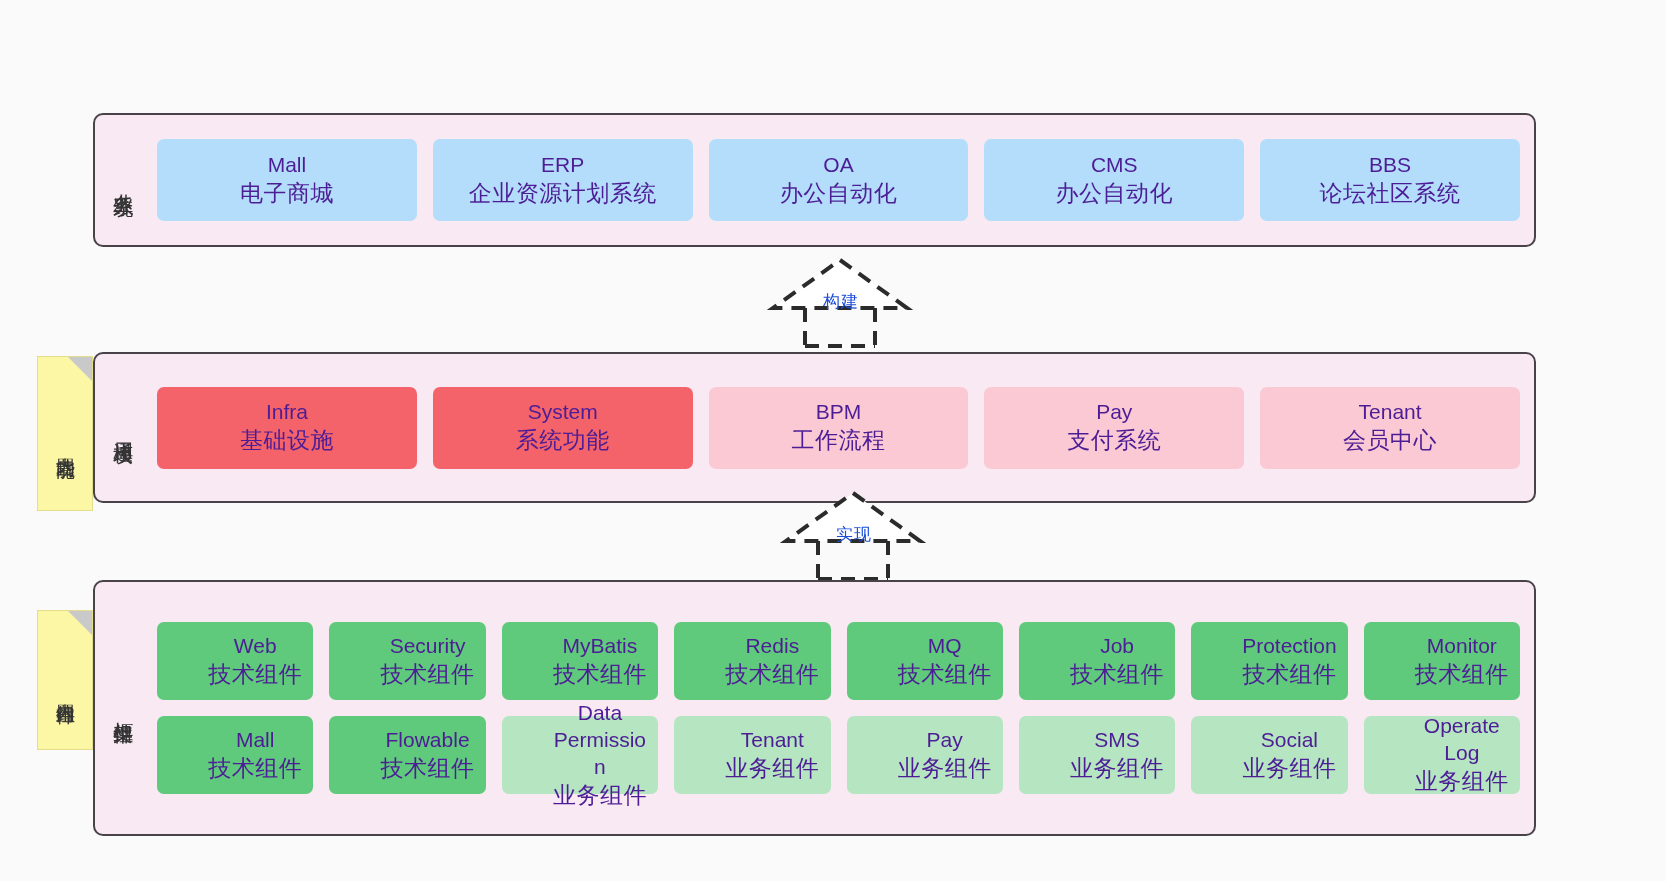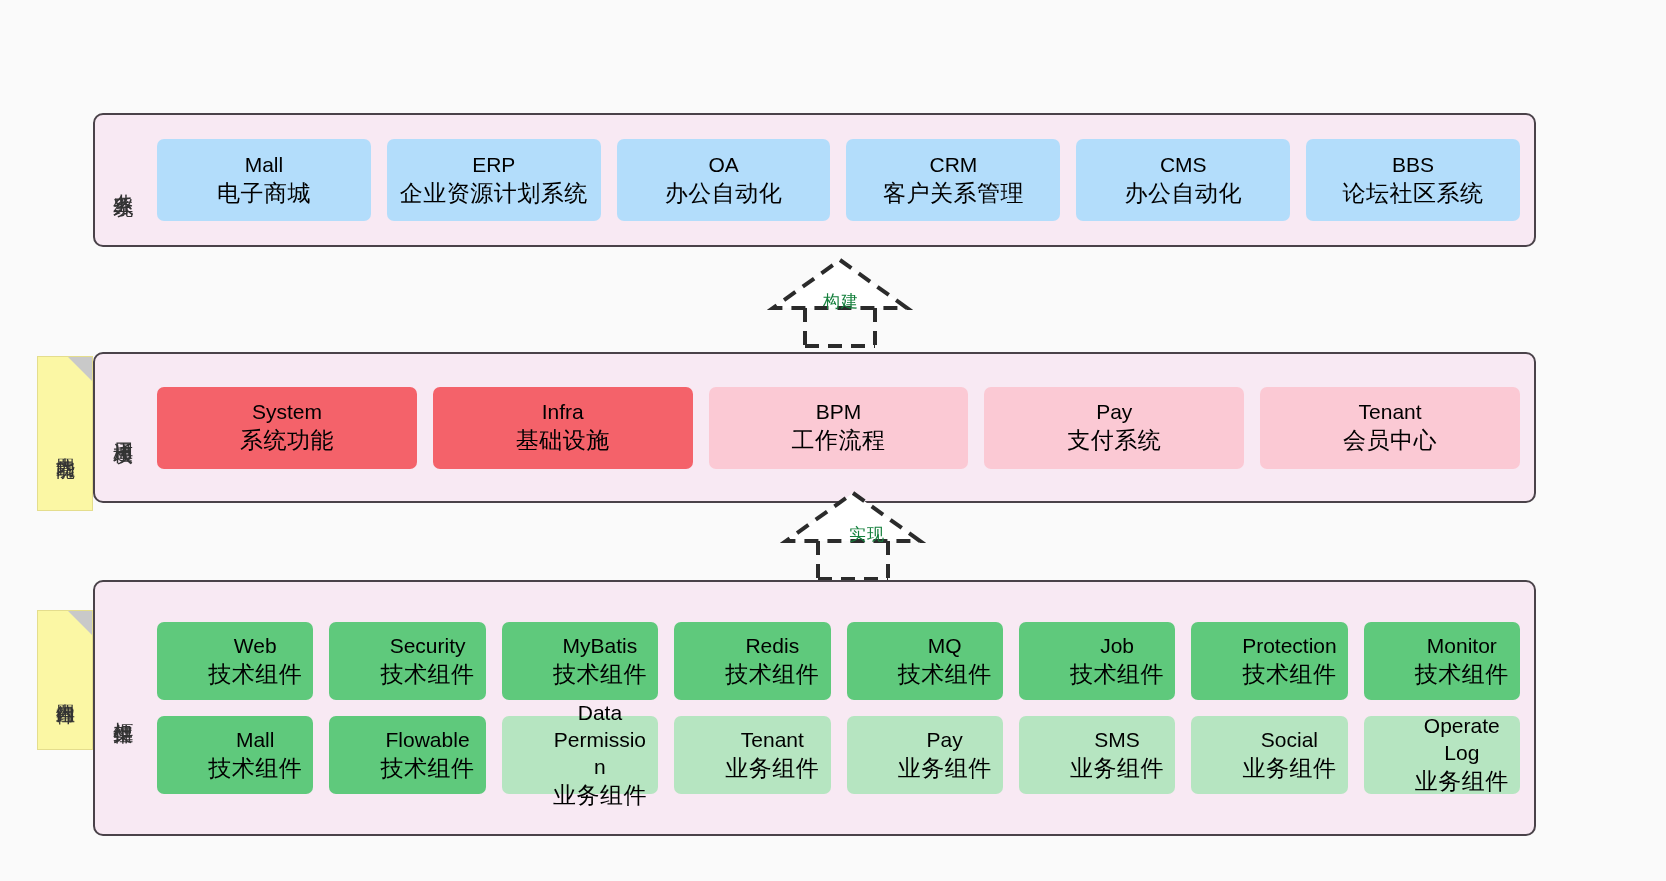--- a/index.html
+++ b/index.html
@@ -66,21 +66,21 @@
     flex: 1 1 0;
     border-radius: 7px;
     display: flex;
     flex-direction: column;
     align-items: center;
     justify-content: center;
     text-align: center;
     box-sizing: border-box;
     padding: 4px 8px;
     line-height: 1.28;
-    color: #000000;
+    color: #4c1d95;
   }
   .item .en {
     font-size: 21px;
     word-break: break-word;
   }
   .item .cn {
     font-size: 23px;
     letter-spacing: 0.5px;
   }
 
@@ -143,29 +143,29 @@
   
   .connector {
     position: absolute;
   }
   .connector svg { display: block; overflow: visible; }
   .connector .conn-label {
     position: absolute;
     left: 50%;
     transform: translateX(-50%);
     font-size: 17px;
-    color: #15803d;
+    color: #1d4ed8;
     background: transparent;
     white-space: nowrap;
     letter-spacing: 1px;
   }
   #conn-build  { left: 755px; top: 258px; width: 170px; height: 90px; }
   #conn-build  .conn-label { top: 32px; left: 86px; }
   #conn-impl   { left: 768px; top: 491px; width: 170px; height: 90px; }
-  #conn-impl   .conn-label { top: 32px; left: 99px; }
+  #conn-impl   .conn-label { top: 32px; left: 86px; }
 </style>
 </head>
 <body>
 
 <div class="canvas">
 
   <div class="layer" id="layer-business">
     <div class="layer-title">业务系统</div>
     <div class="layer-body">
       <div class="row">
@@ -173,24 +173,20 @@
           <span class="en">Mall</span>
           <span class="cn">电子商城</span>
         </div>
         <div class="item c-blue tall">
           <span class="en">ERP</span>
           <span class="cn">企业资源计划系统</span>
         </div>
         <div class="item c-blue tall">
           <span class="en">OA</span>
           <span class="cn">办公自动化</span>
-        </div>
-        <div class="item c-blue tall">
-          <span class="en">CRM</span>
-          <span class="cn">客户关系管理</span>
         </div>
         <div class="item c-blue tall">
           <span class="en">CMS</span>
           <span class="cn">办公自动化</span>
         </div>
         <div class="item c-blue tall">
           <span class="en">BBS</span>
           <span class="cn">论坛社区系统</span>
         </div>
       </div>
@@ -207,26 +203,26 @@
       <line x1="50" y1="88" x2="120" y2="88" stroke="#2b2b2b" stroke-width="4" stroke-dasharray="14,9"></line>
     </svg>
     <span class="conn-label">构建</span>
   </div>
 
   <div class="layer" id="layer-modules">
     <div class="layer-title">通用模块</div>
     <div class="layer-body">
       <div class="row">
         <div class="item c-red mid">
+          <span class="en">Infra</span>
+          <span class="cn">基础设施</span>
+        </div>
+        <div class="item c-red mid">
           <span class="en">System</span>
           <span class="cn">系统功能</span>
-        </div>
-        <div class="item c-red mid">
-          <span class="en">Infra</span>
-          <span class="cn">基础设施</span>
         </div>
         <div class="item c-pink mid">
           <span class="en">BPM</span>
           <span class="cn">工作流程</span>
         </div>
         <div class="item c-pink mid">
           <span class="en">Pay</span>
           <span class="cn">支付系统</span>
         </div>
         <div class="item c-pink mid">

